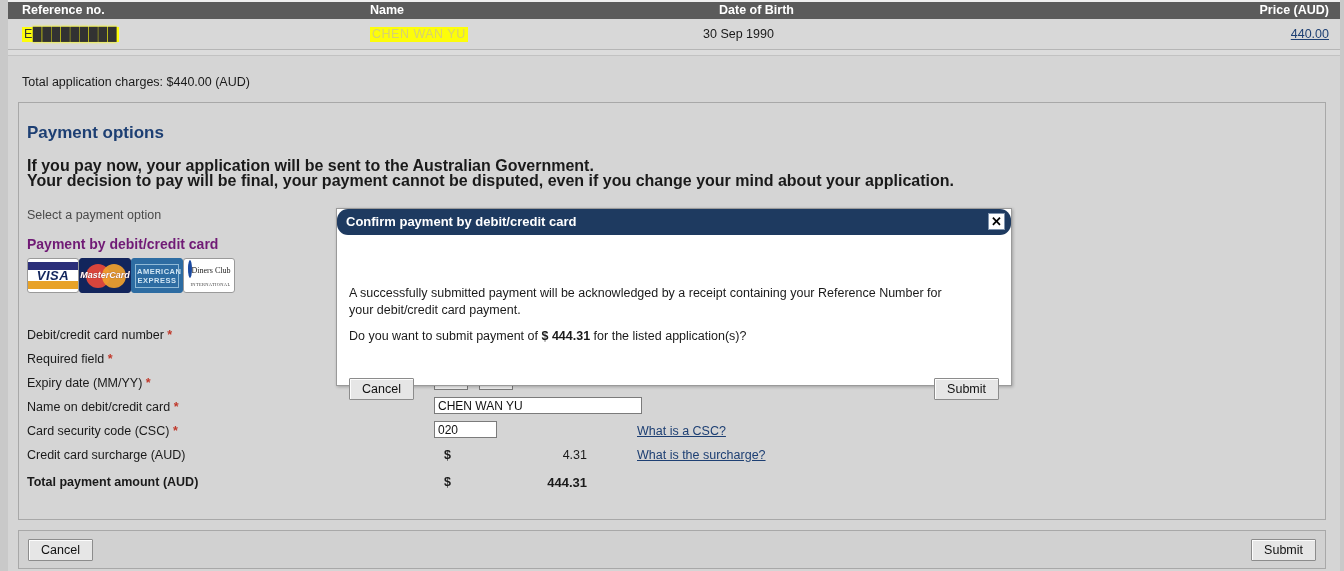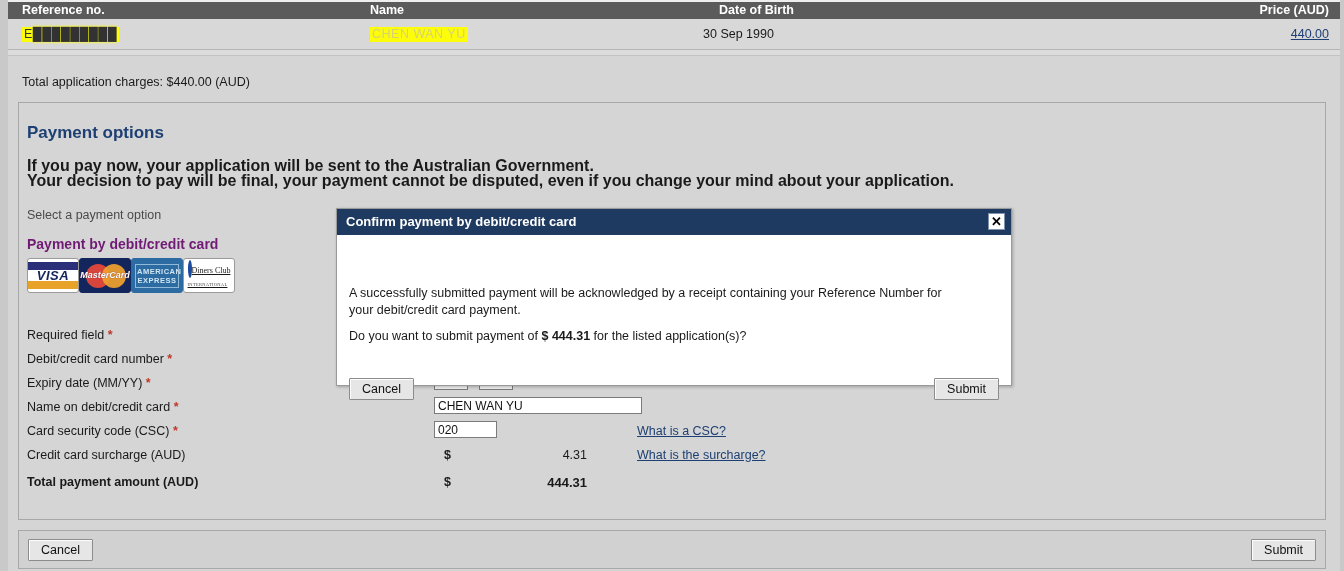--- a/index.html
+++ b/index.html
@@ -95,21 +95,21 @@
   .mc-word {
     position:absolute; left:0; top:11px; width:100%; text-align:center; z-index:3;
     color:#ffffff; font-size:9px; font-weight:bold; font-style:italic;
     text-shadow:0 0 1px #7a2420;
   }
   .amex-box {
     background:#2d6ca2; color:#cfe4f2; font-size:7.5px; font-weight:bold;
     line-height:9px; text-align:center; letter-spacing:0.5px;
     border:1px solid #8fb9d6; padding:2px 1px; width:44px;
   }
-  .dc-wrap { text-align:left; line-height:1;text-decoration:underline; }
+  .dc-wrap { text-align:right; line-height:1; }
   .dc-mark {
     width:17px; height:17px; border-radius:50%; border:2.5px solid #1b4aa0;
     margin:0 auto 1px; position:relative; background:#fff;
   }
   .dc-mark::after { content:""; position:absolute; left:50%; top:2px; width:2.5px; height:9px; background:#1b4aa0; transform:translateX(-50%); }
   .dc-name { font-size:8px; color:#222; font-family:"Liberation Serif", serif; }
   .dc-sub { font-size:4.5px; color:#444; letter-spacing:0.3px; font-family:"Liberation Serif", serif; }
 
   
   .form { position:absolute; left:8px; top:222px; width:1280px; }
@@ -152,21 +152,21 @@
   .btn-submit-bottom { position:absolute; right:9px; top:8px; }
 
   
   .modal {
     position:absolute; left:336px; top:208px; width:676px; height:178px;
     background:#ffffff; border:1px solid #9a9a9a;
     box-shadow:1px 1px 3px rgba(0,0,0,0.25);
     z-index:50;
   }
   .modal-head {
-    height:26px; background:#1e3a60; position:relative;
+    height:26px; background:#1e3a60; position:relative;border-radius:11px;
   }
   .modal-title {
     position:absolute; left:9px; top:0; line-height:26px;
     color:#ffffff; font-weight:bold; font-size:13px;
   }
   .modal-close {
     position:absolute; right:6px; top:4px; width:17px; height:17px;
     background:#ffffff; border:1px solid #7f93ad;
     color:#000; font-size:13px; font-weight:bold; line-height:15px;
     text-align:center; cursor:pointer; font-family:"Liberation Sans", sans-serif;
@@ -240,34 +240,34 @@
         <span class="dc-wrap">
           <span class="dc-mark"></span>
           <span class="dc-name">Diners Club</span><br>
           <span class="dc-sub">INTERNATIONAL</span>
         </span>
       </div>
     </div>
 
     <div class="form">
 
-      <div class="frow">
-        <span class="flabel">
-          <span>Required field</span>
-          <span class="req">*</span>
-        </span>
-      </div>
-
       <div class="frow" style="height:24px;">
         <span class="flabel">
           <span>Debit/credit card number</span>
           <span class="req">*</span>
         </span>
         <span class="fctrl">
           <input class="txtinput in-name" type="text" value="" style="">
+        </span>
+      </div>
+
+      <div class="frow">
+        <span class="flabel">
+          <span>Required field</span>
+          <span class="req">*</span>
         </span>
       </div>
 
       <div class="frow">
         <span class="flabel">
           <span>Expiry date (MM/YY)</span>
           <span class="req">*</span>
         </span>
         <span class="fctrl">
           <span class="sel">

